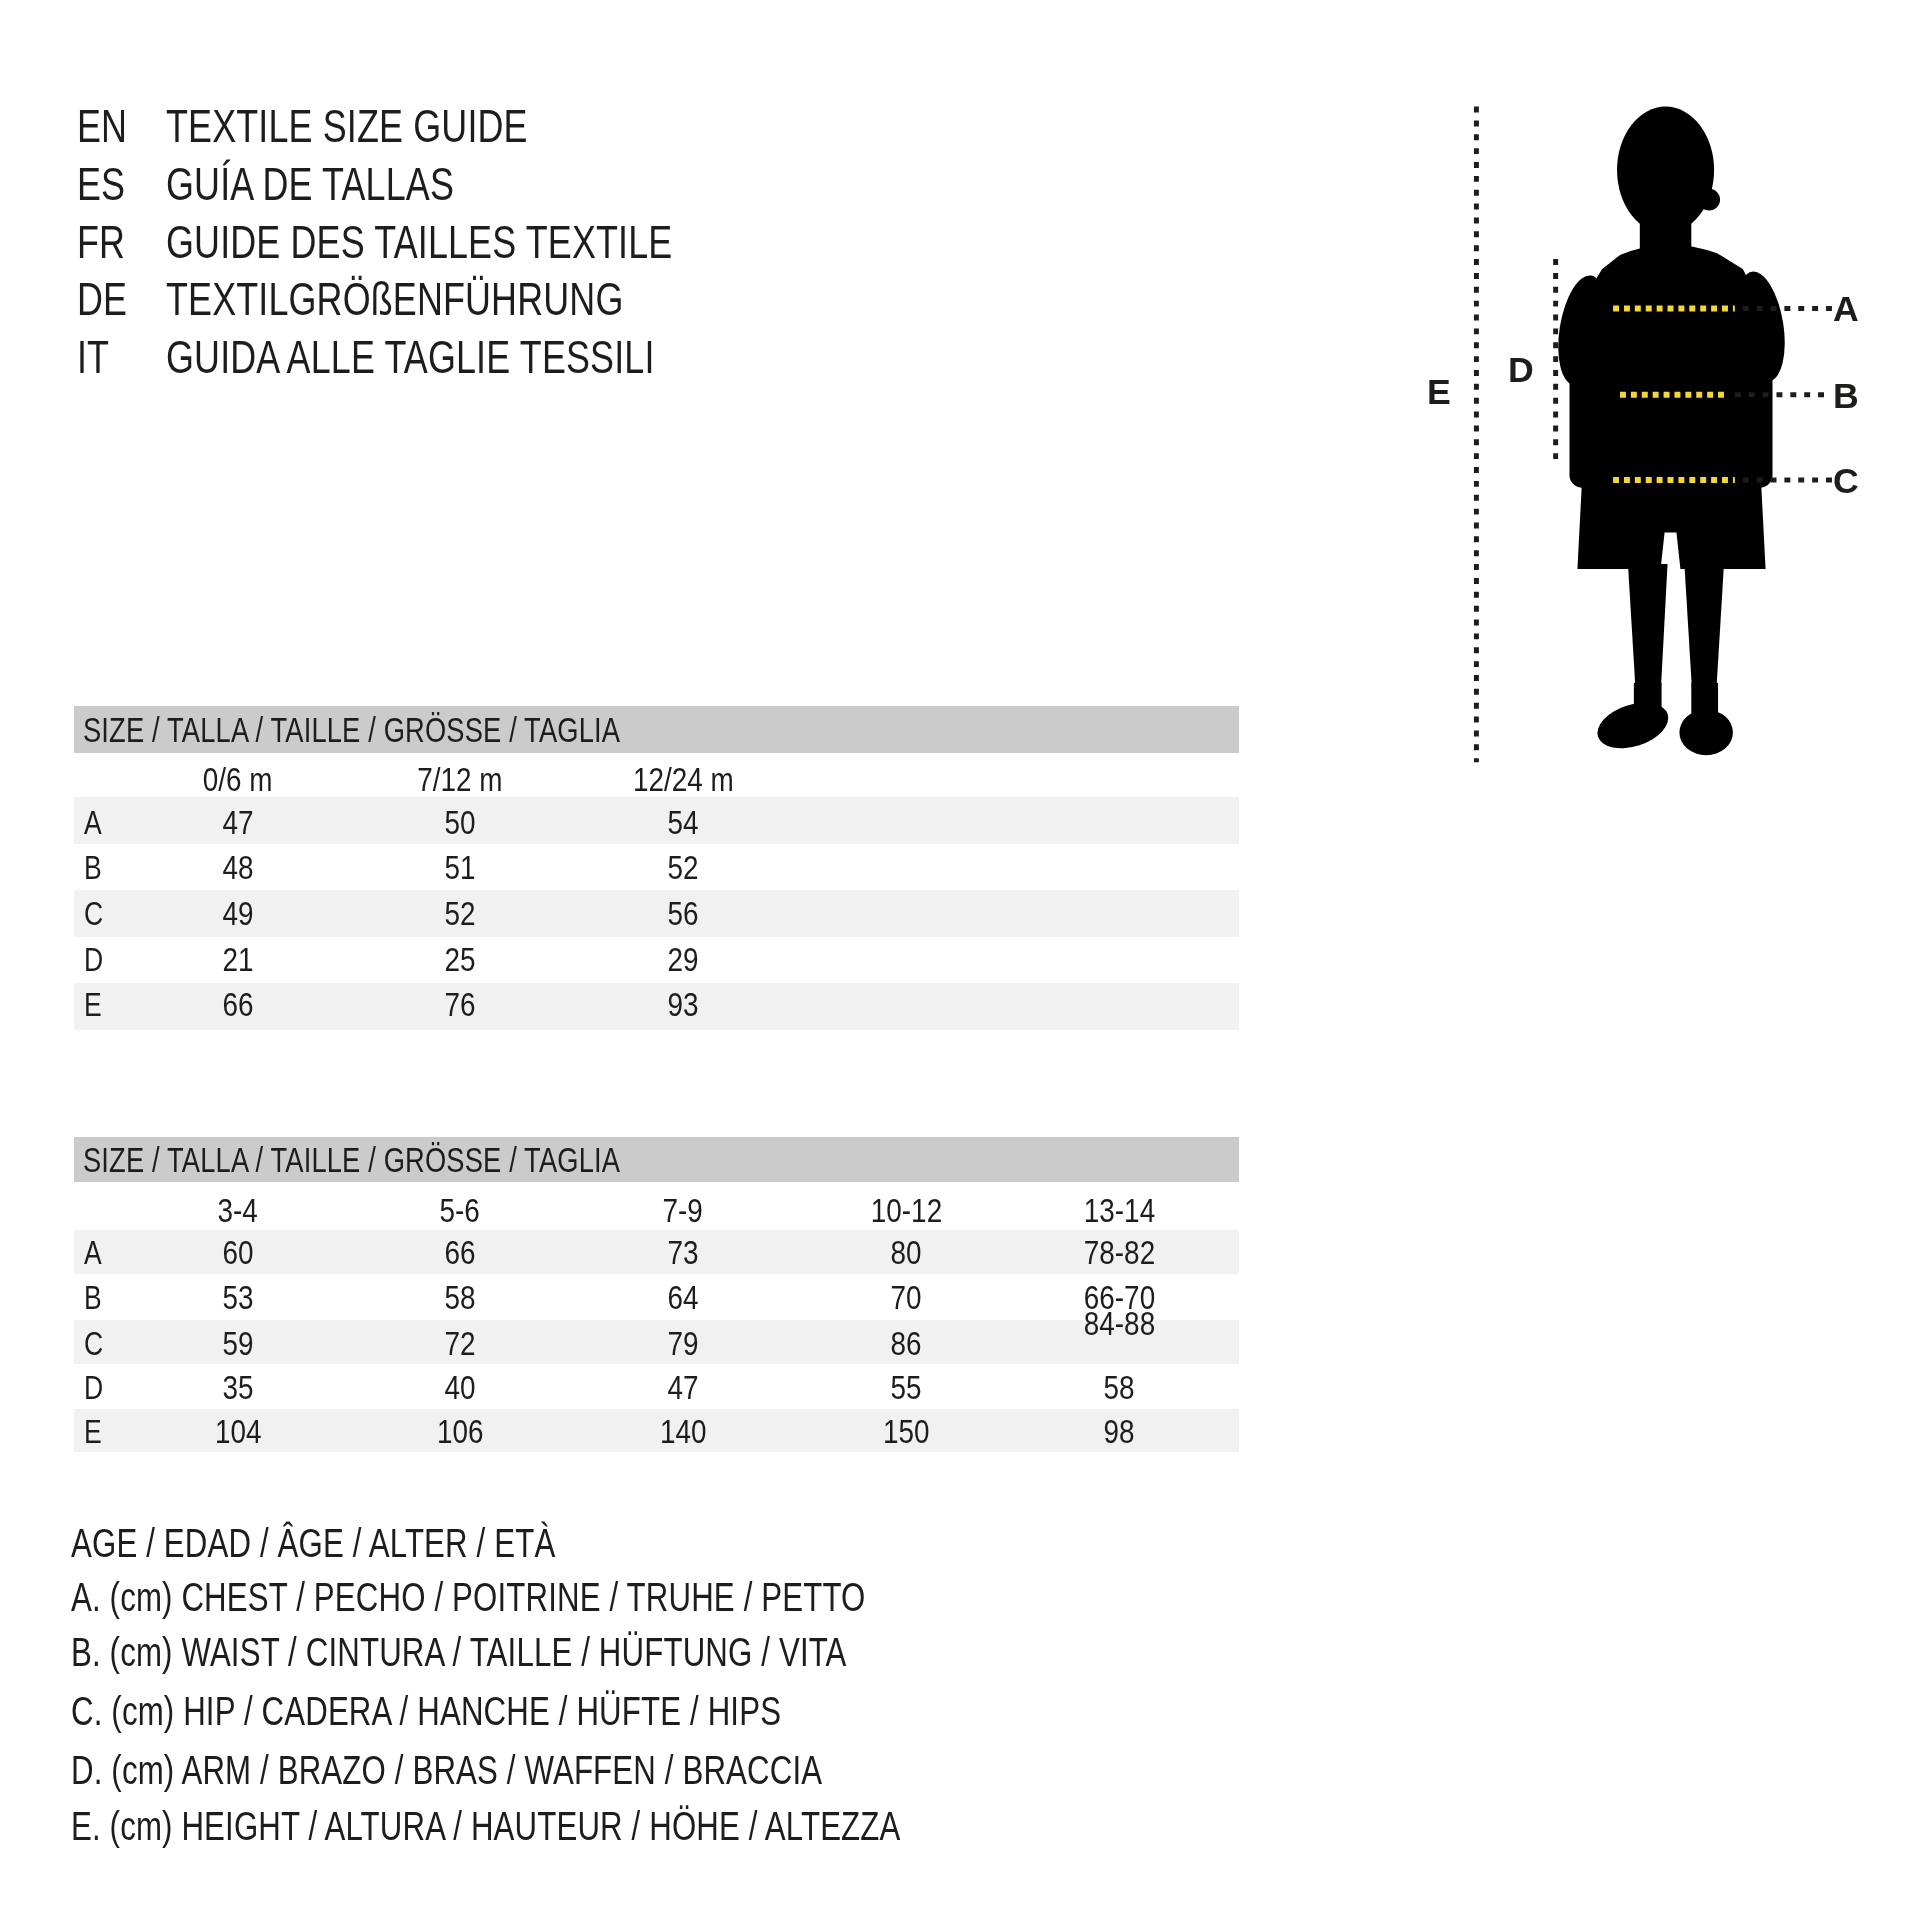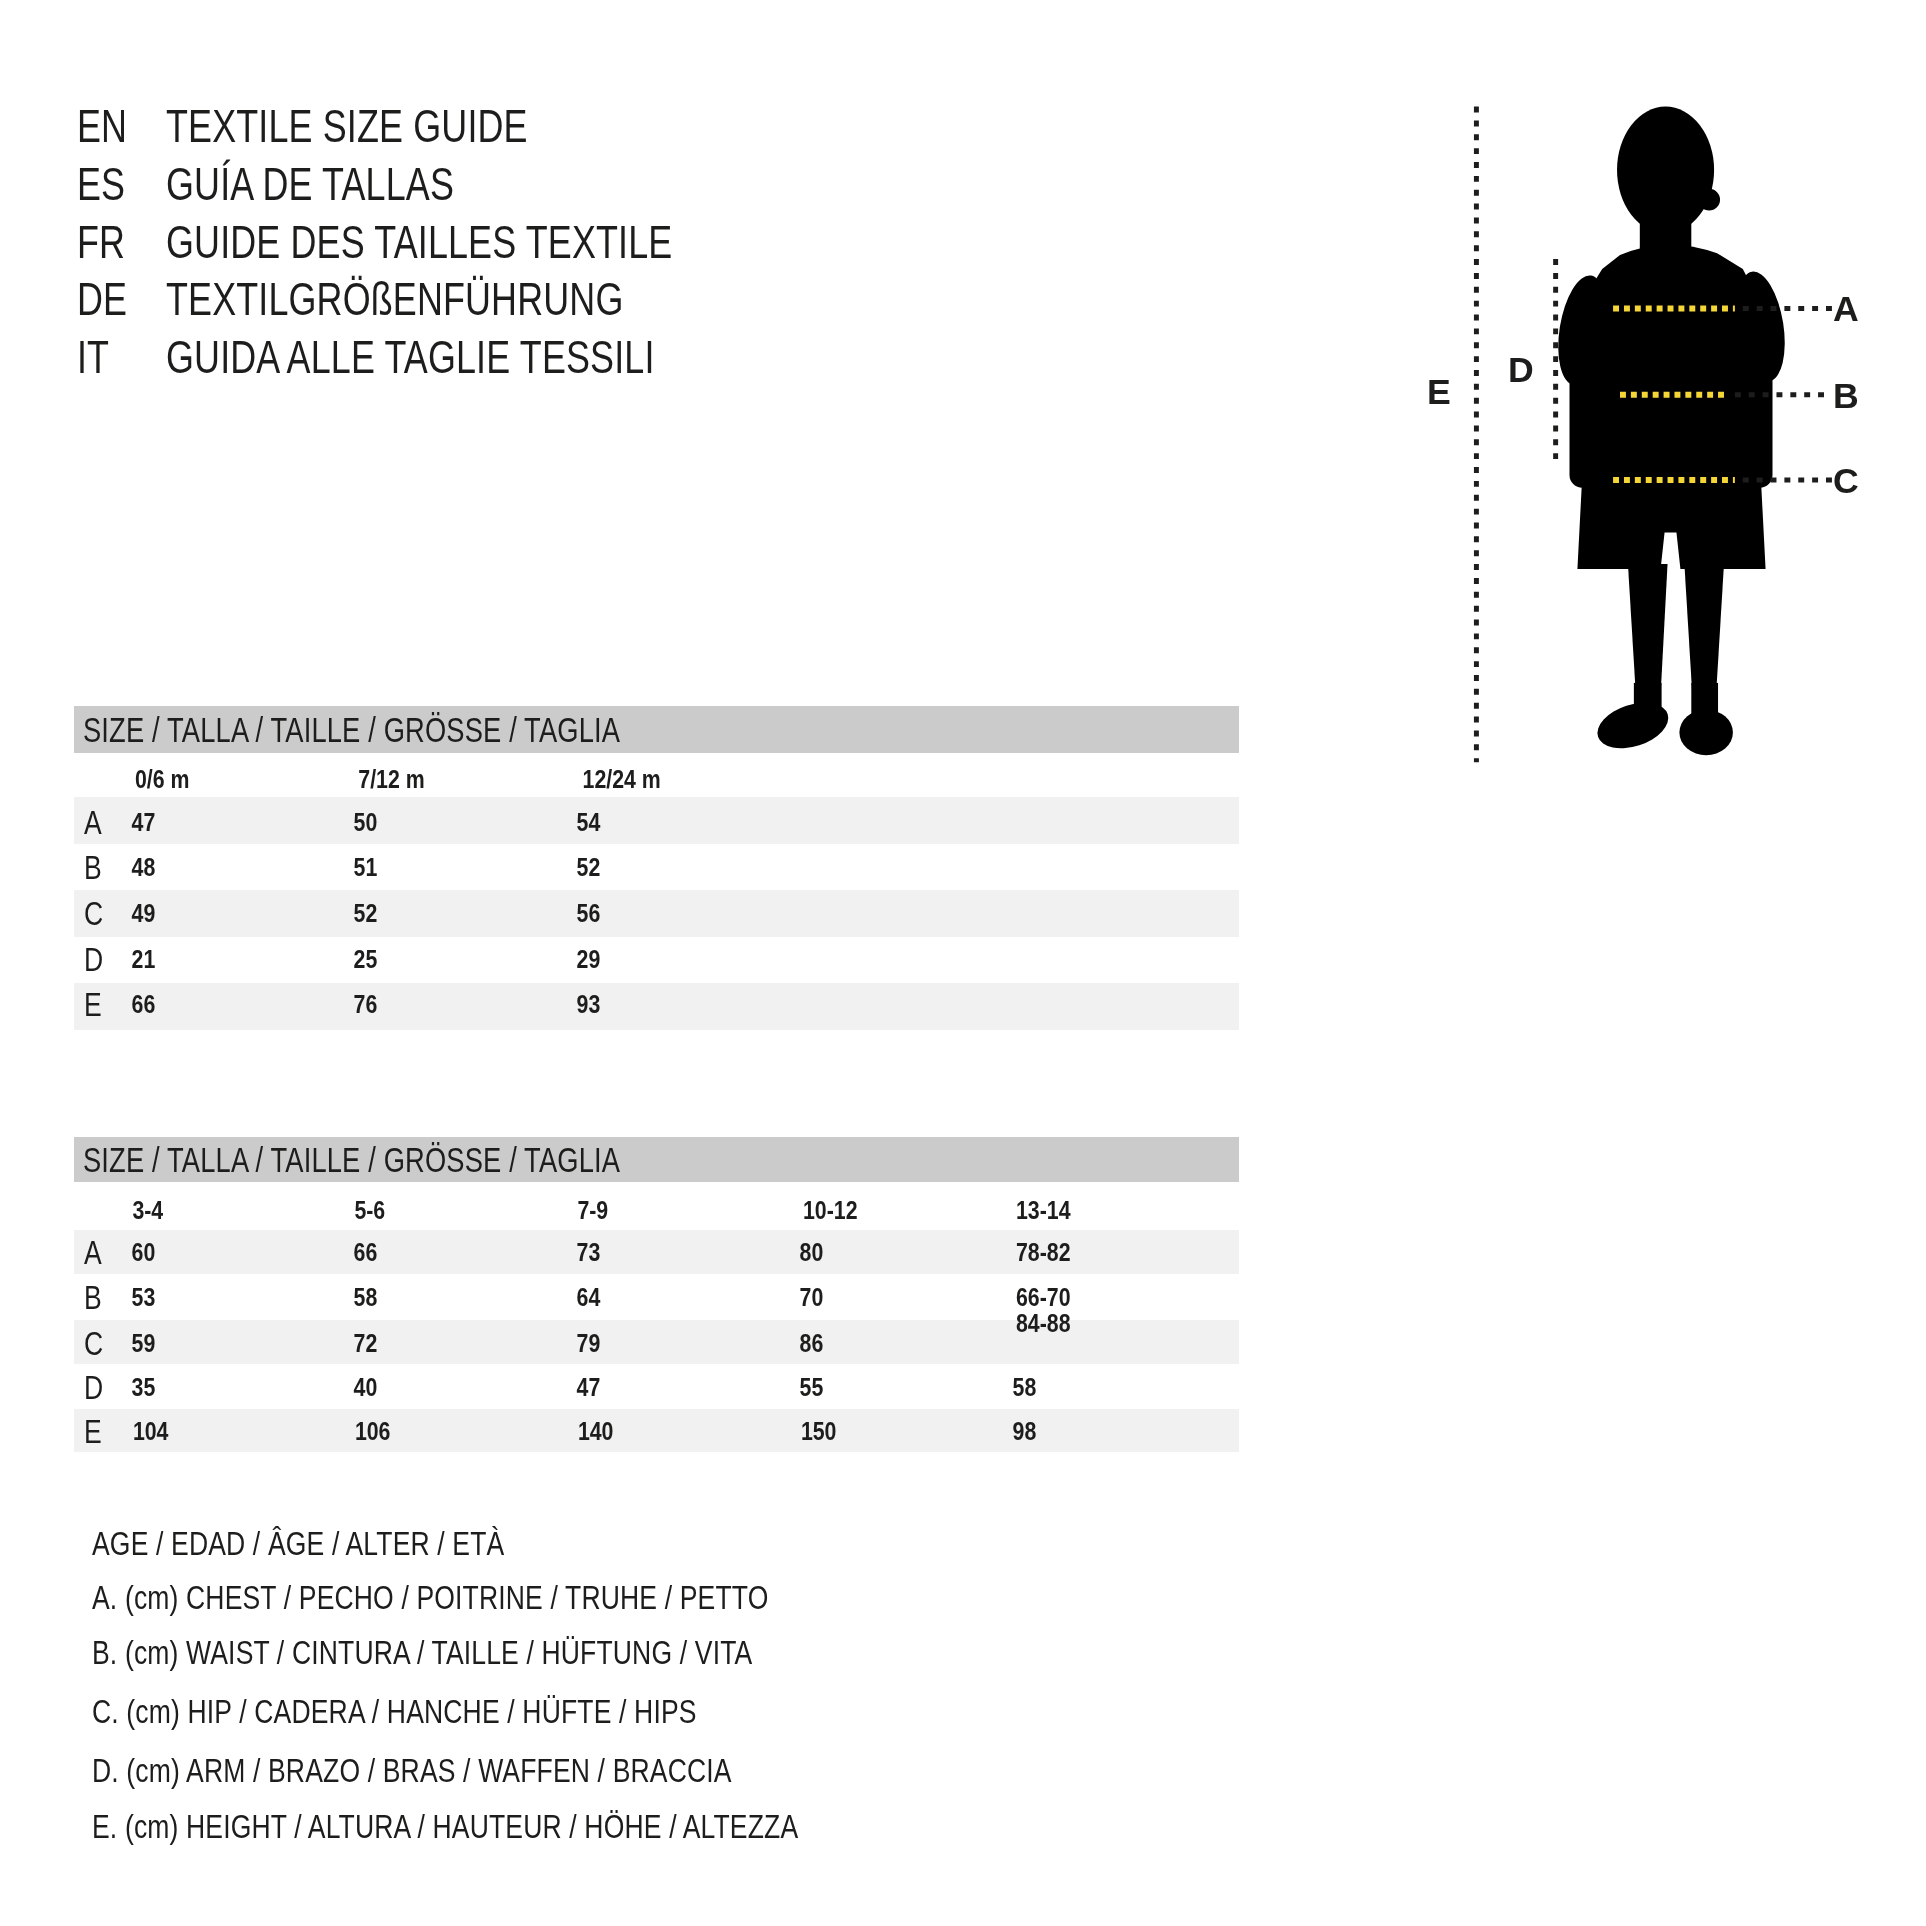--- a/index.html
+++ b/index.html
@@ -11,24 +11,24 @@
   .sxc{display:inline-block;transform:scaleX(.82);transform-origin:50% 50%;white-space:nowrap;}
   
   .lang-row{position:absolute;left:77px;height:46px;line-height:46px;font-size:46px;white-space:nowrap;}
   .lang-code{display:inline-block;width:89px;vertical-align:top;}
   
   .heading{position:absolute;left:74px;font-size:38px;line-height:40px;white-space:nowrap;}
   
   .bar{position:absolute;left:74px;width:1165px;background:#cbcbcb;}
   .bar-label{display:block;padding-left:9px;font-size:35px;white-space:nowrap;}
   .stripe{position:absolute;left:74px;width:1165px;background:#f1f1f1;}
-  .cell{position:absolute;width:218px;font-size:26px;line-height:38px;font-weight:bold;}
+  .cell{position:absolute;width:218px;text-align:center;font-size:34px;line-height:38px;}
   .rowl{position:absolute;left:84px;font-size:34px;line-height:38px;}
   
-  .legend-line{position:absolute;left:92px;font-size:34px;line-height:38px;white-space:nowrap;}
+  .legend-line{position:absolute;left:71px;font-size:40px;line-height:38px;white-space:nowrap;}
   svg text{font-family:"Liberation Sans","DejaVu Sans",sans-serif;}
 </style>
 </head>
 <body>
 
 <div id="canvas">
 
   <div>
     <div class="lang-row" style="top:103px">
       <span class="lang-code"><span class="sx">EN</span></span><span class="sx">TEXTILE SIZE GUIDE</span>

